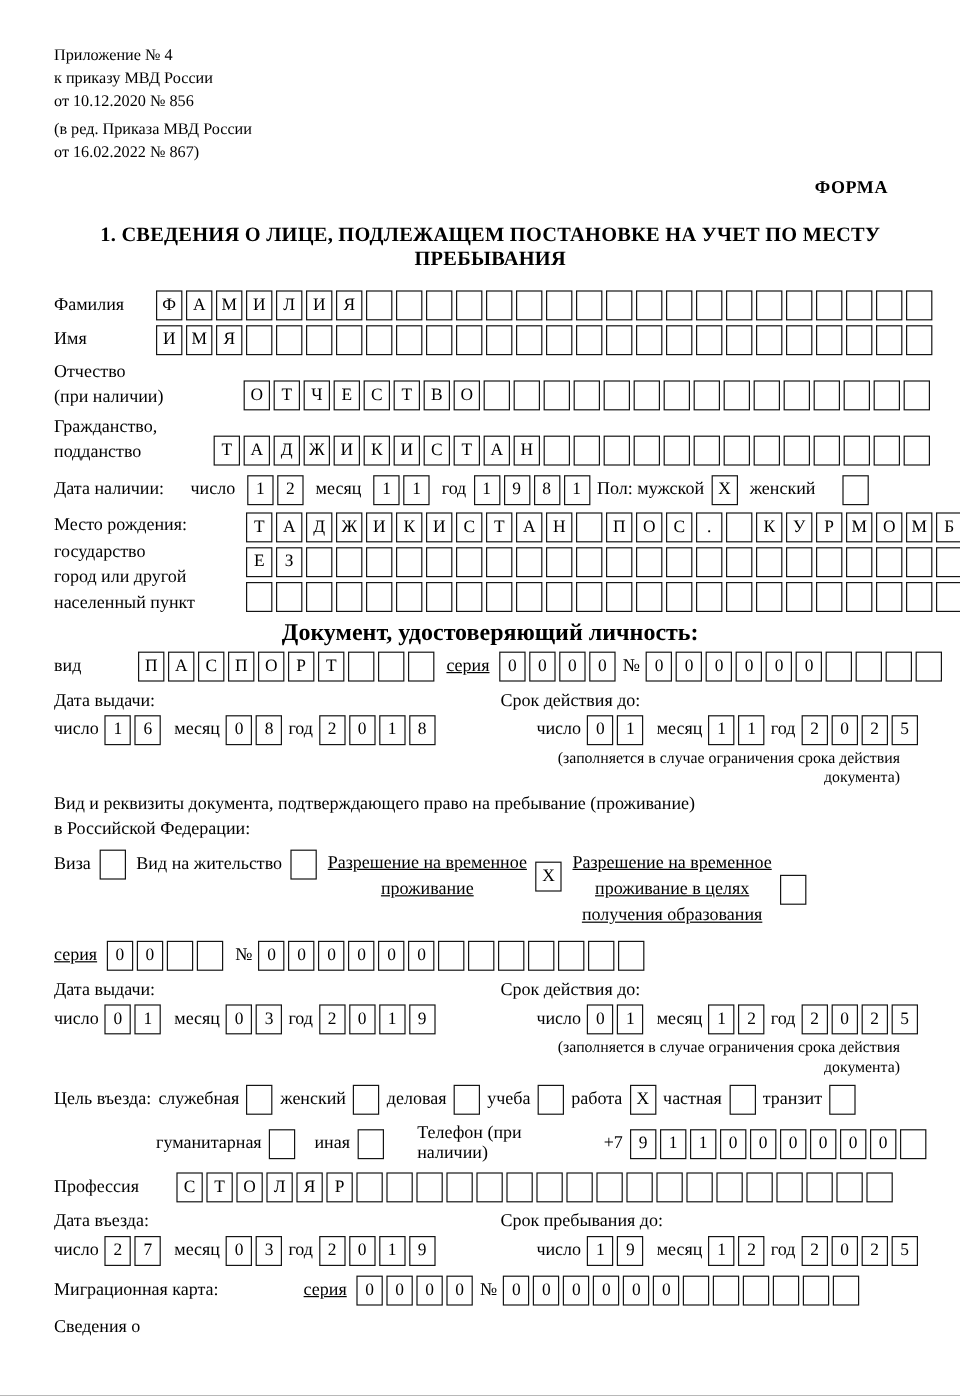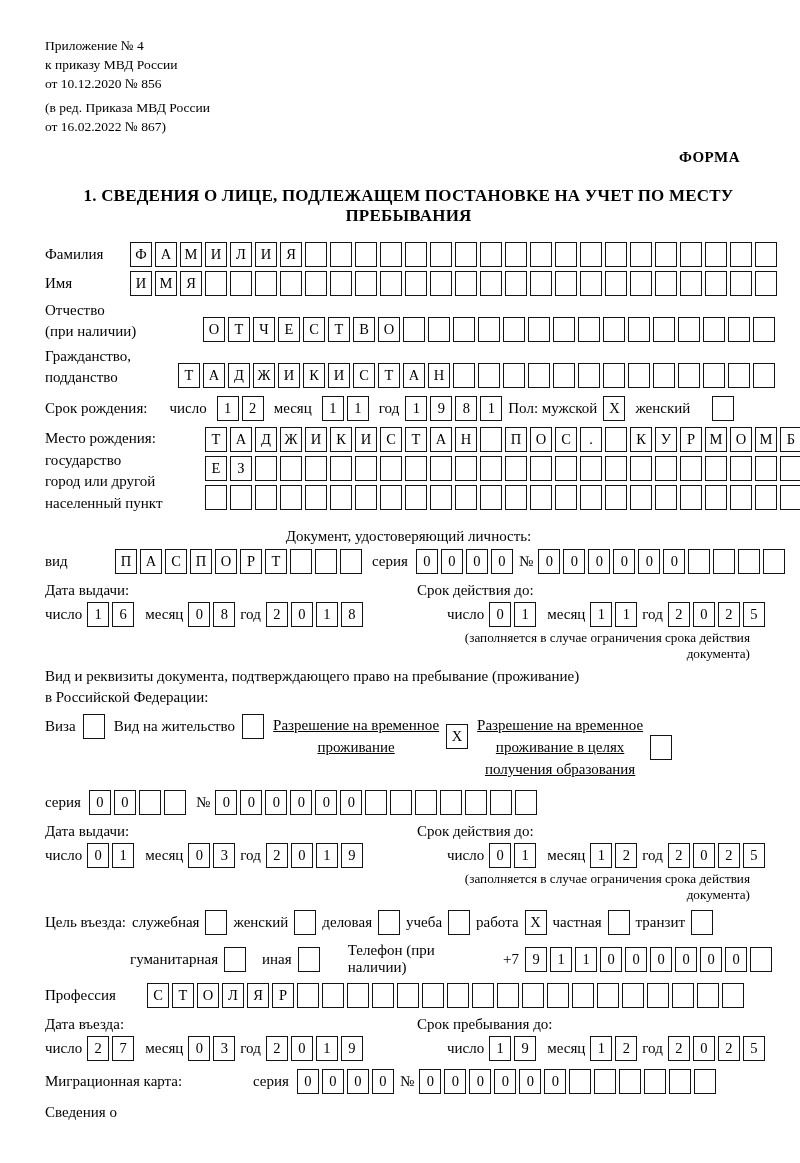--- a/index.html
+++ b/index.html
@@ -29,26 +29,26 @@
   .frow { display: flex; align-items: center; margin-top: 4px; }
   .frow.top { align-items: flex-end; }
   .lab { flex: none; }
   .w85 { width: 85px; }
   .w133 { width: 133px; }
   .w158 { width: 158px; }
   .w160 { width: 160px; }
   .w130 { width: 130px; }
   .two-line { line-height: 21px; }
   .ml6 { margin-left: 6px; } .ml10 { margin-left: 10px; } .ml22 { margin-left: 22px; }
-  .mr5 { margin-right: 5px; } .mr8 { margin-right: 8px; }
+  .mr5 { margin-right: 5px; } .mr8 { margin-right: 8px; text-decoration: underline; }
 
   .stack > .cells { margin-bottom: 4px; }
   .label-col { line-height: 21.5px; }
 
-  .center-bold { text-align: center; font-weight: normal; margin-top: 14px; font-size: 15px; }
+  .center-bold { text-align: center; font-weight: bold; margin-top: 2px; font-size: 20px; }
 
   
   .two-col { display: flex; margin-top: 2px; }
   .col-left { width: 372px; flex: none; }
   .col-right { flex: 1; }
   .col-head { text-align: left; margin-top: 6px; }
   .dgroup { display: flex; align-items: center; gap: 5px; margin-top: 3px; }
   .dgroup .dlab { flex: none; }
   .note-right { text-align: right; font-size: 13.2px; margin-top: 3px; padding-right: 22px; }
 
@@ -201,21 +201,21 @@
         <span class="cell"></span>
         <span class="cell"></span>
         <span class="cell"></span>
         <span class="cell"></span>
         <span class="cell"></span>
         <span class="cell"></span>
       </div>
   </div>
 
   <div class="frow" style="margin-top:8px">
-    <span class="lab">Срок рождения:</span>
+    <span class="lab">Дата наличии:</span>
     <span class="lab ml22">число</span>
     <div class="cells ml10">
         <span class="cell">1</span>
         <span class="cell">2</span>
       </div>
     <span class="lab ml10">месяц</span>
     <div class="cells ml10">
         <span class="cell">1</span>
         <span class="cell">1</span>
       </div>

